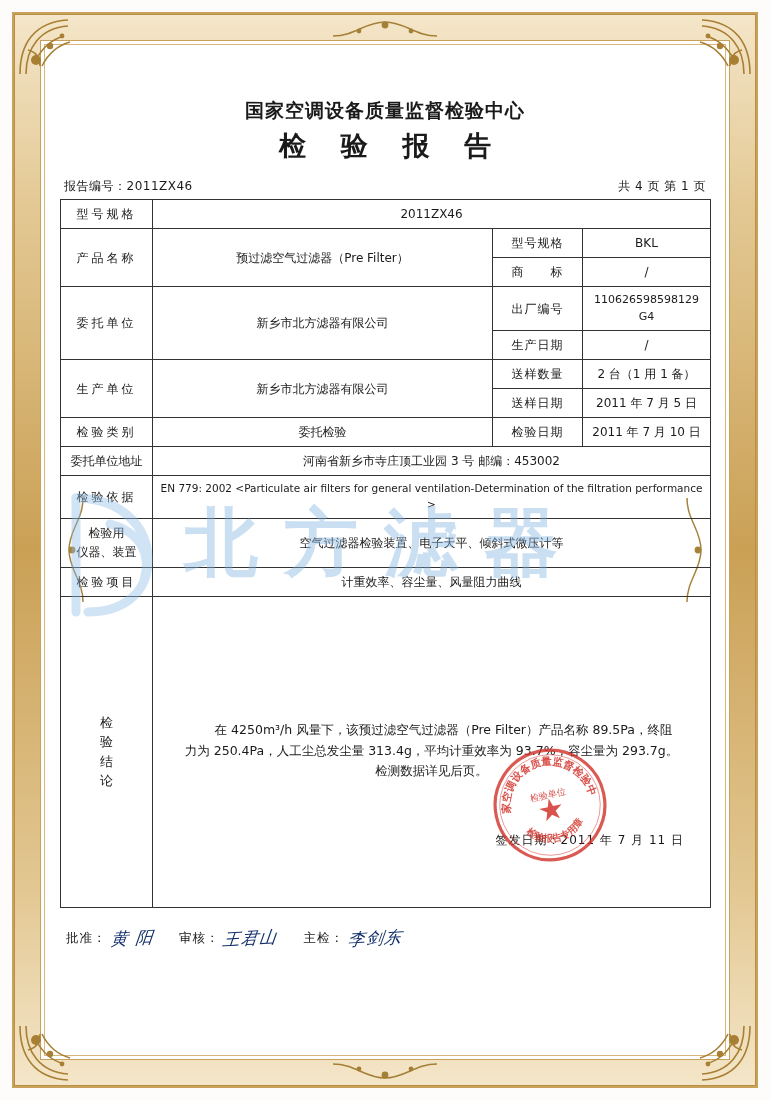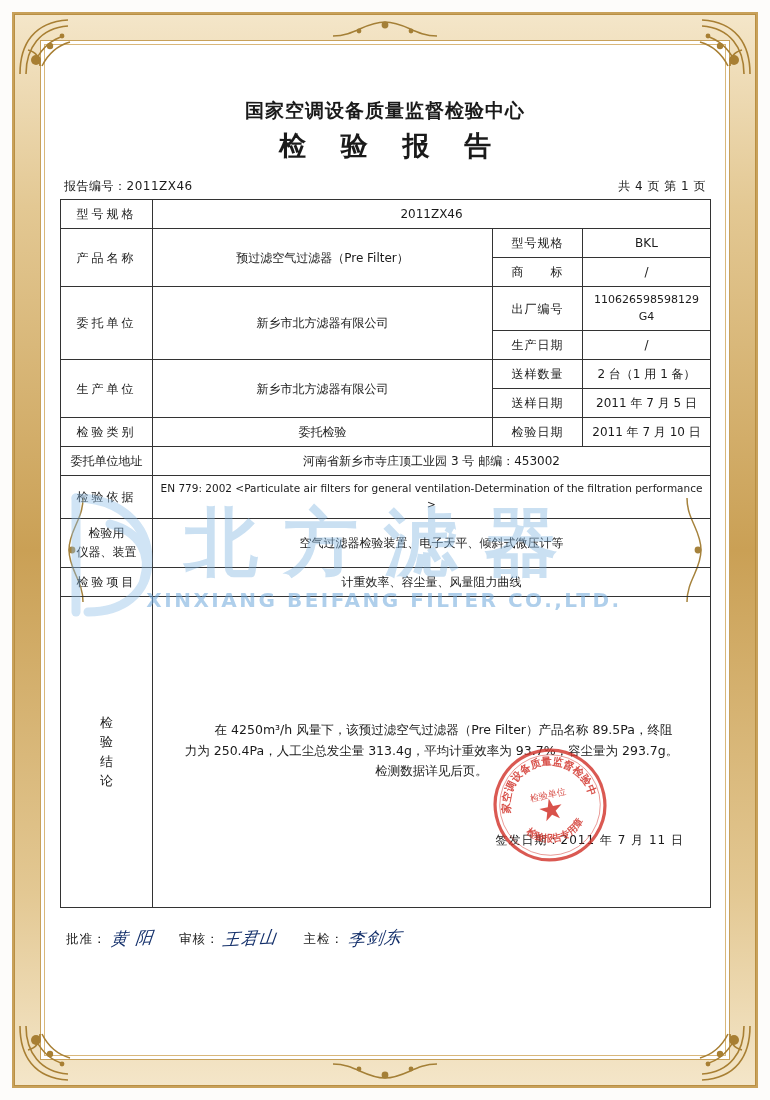--- a/index.html
+++ b/index.html
@@ -130,21 +130,21 @@
   }
   .seal svg{width:100%;height:100%;}
 
   
   .footer-row{
     display:flex;align-items:flex-end;
     margin-top:22px;padding:0 6px;
     font-size:12.5px;letter-spacing:1px;
     gap:26px;
   }
-  .sigslot{display:flex;align-items:flex-end;gap:4px;}
+  .sigslot{display:flex;align-items:center;gap:4px;}
   .sig-script{
     font-family:"DejaVu Serif","Liberation Serif",serif;
     font-style:italic;font-size:17px;color:#14306b;
     transform:skewX(-9deg) rotate(-3deg);
     line-height:1;
     padding-bottom:1px;
   }
 
   
   .watermark{
@@ -400,16 +400,15 @@
 
   <div class="watermark">
     <div class="wm-logo">
       <svg viewBox="0 0 140 150" fill="none" stroke="currentColor" stroke-width="9" stroke-linecap="round">
         <path d="M28 22 C70 22 100 48 100 84 C100 118 74 136 40 136"></path>
         <path d="M28 22 L28 136"></path>
         <path d="M62 48 C92 56 104 78 96 104"></path>
       </svg>
     </div>
     <div class="wm-cn">北方滤器</div>
-    <div class="wm-text">XINXIANG BEIFANG FILTER CO.,LTD.</div>
   </div>
 
 </div>
 
 </body></html>

